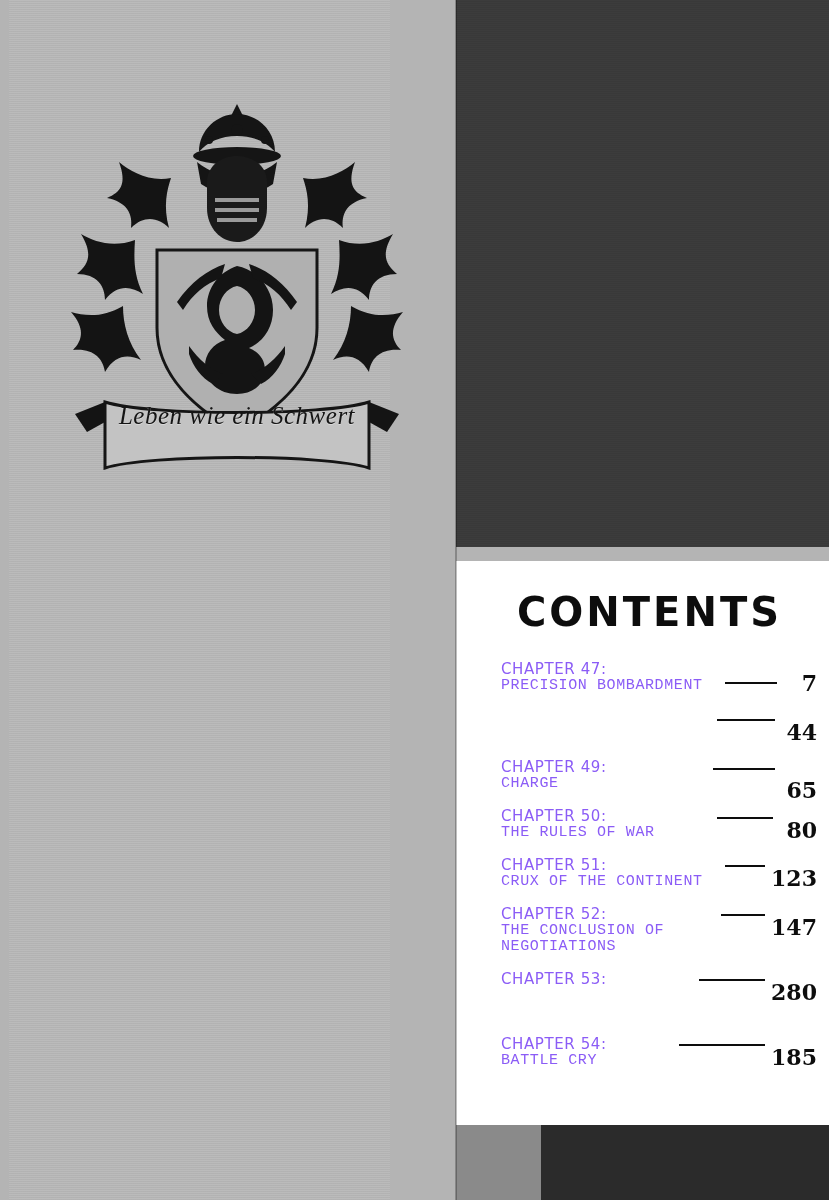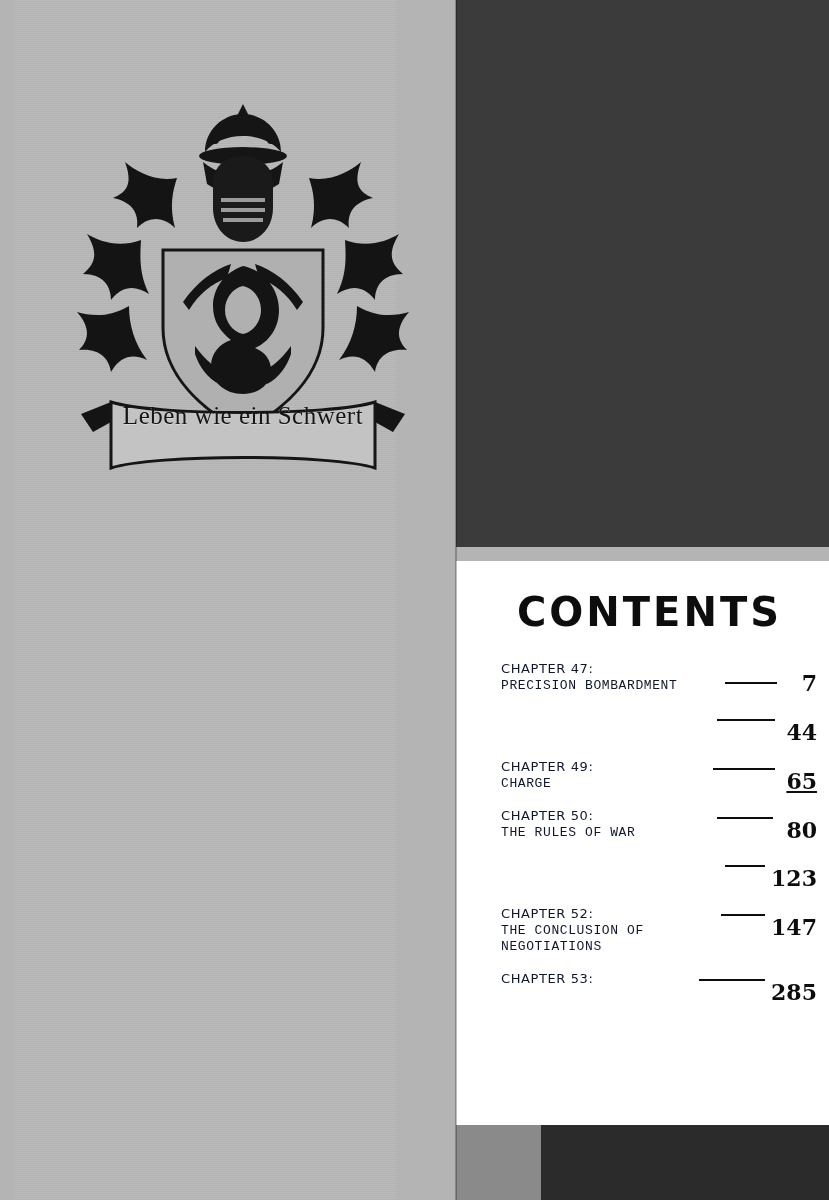--- a/index.html
+++ b/index.html
@@ -14,27 +14,28 @@
     position: relative;
     width: 829px;
     height: 1200px;
     overflow: hidden;
     background: #b4b4b4;
   }
 
   
   .left-panel {
     position: absolute;
-    left: 15px;
+    left: 9px;
     top: 0;
     width: 381px;
     height: 1200px;
     background:
       repeating-linear-gradient(0deg, rgba(0,0,0,0.035) 0px, rgba(0,0,0,0.035) 1px, rgba(255,255,255,0.03) 1px, rgba(255,255,255,0.03) 2px),
       #b9b9b9;
+    font-style: italic;
   }
   .crest {
     position: absolute;
     left: 30px;
     top: 70px;
     width: 396px;
     height: 400px;
   }
   .crest svg { display: block; width: 100%; height: 100%; }
   .crest-motto {
@@ -92,23 +93,23 @@
     top: 100px;
     width: 316px;
   }
   .toc-entry {
     position: relative;
     margin-bottom: 15px;
     min-height: 34px;
   }
   .toc-text {
     font-family: "DejaVu Sans", sans-serif;
-    font-size: 13px;
+    font-size: 15px;
     letter-spacing: 0.6px;
-    color: #0f172a;
+    color: #8b5cf6;
     line-height: 16.5px;
     width: 215px;
     text-transform: uppercase;
   }
   .toc-chapter { display: block; }
   .toc-name { display: block; font-family: Liberation Mono, monospace; }
   .toc-page {
     position: absolute;
     right: 0;
     font-family: "DejaVu Serif", serif;
@@ -231,54 +232,66 @@
         <div class="toc-rule" style="right:42px; top:9px; width:58px;"></div>
         <div class="toc-page" style="top:11px;">44</div>
       </div>
 
       <div class="toc-entry">
         <div class="toc-text">
           <span class="toc-chapter">CHAPTER 49:</span>
           <span class="toc-name">CHARGE</span>
         </div>
         <div class="toc-rule" style="right:42px; top:9px; width:62px;"></div>
-        <div class="toc-page" style="top:11px;text-decoration:underline;">65</div>
+        <div class="toc-page" style="top:20px;">65</div>
       </div>
 
       <div class="toc-entry">
         <div class="toc-text">
           <span class="toc-chapter">CHAPTER 50:</span>
           <span class="toc-name">THE RULES OF WAR</span>
         </div>
         <div class="toc-rule" style="right:44px; top:9px; width:56px;"></div>
         <div class="toc-page" style="top:11px;">80</div>
       </div>
 
       <div class="toc-entry">
+        <div class="toc-text">
+          <span class="toc-chapter">CHAPTER 51:</span>
+          <span class="toc-name">CRUX OF THE CONTINENT</span>
+        </div>
         <div class="toc-rule" style="right:52px; top:8px; width:40px;"></div>
         <div class="toc-page" style="top:10px;">123</div>
       </div>
 
       <div class="toc-entry" style="min-height:50px;">
         <div class="toc-text">
           <span class="toc-chapter">CHAPTER 52:</span>
           <span class="toc-name">THE CONCLUSION OF NEGOTIATIONS</span>
         </div>
         <div class="toc-rule" style="right:52px; top:8px; width:44px;"></div>
         <div class="toc-page" style="top:10px;">147</div>
       </div>
 
       <div class="toc-entry" style="min-height:50px;">
         <div class="toc-text">
           <span class="toc-chapter">CHAPTER 53:</span>
         </div>
         <div class="toc-rule" style="right:52px; top:8px; width:66px;"></div>
-        <div class="toc-page" style="top:10px;">285</div>
-      </div>
-
+        <div class="toc-page" style="top:10px;">280</div>
+      </div>
+
+      <div class="toc-entry">
+        <div class="toc-text">
+          <span class="toc-chapter">CHAPTER 54:</span>
+          <span class="toc-name">BATTLE CRY</span>
+        </div>
+        <div class="toc-rule" style="right:52px; top:8px; width:86px;"></div>
+        <div class="toc-page" style="top:10px;">185</div>
+      </div>
 
     </div>
   </div>
 
   <div class="bottom-left"></div>
   <div class="bottom-dark"></div>
   <div class="page-seam"></div>
 
 </div>
 

